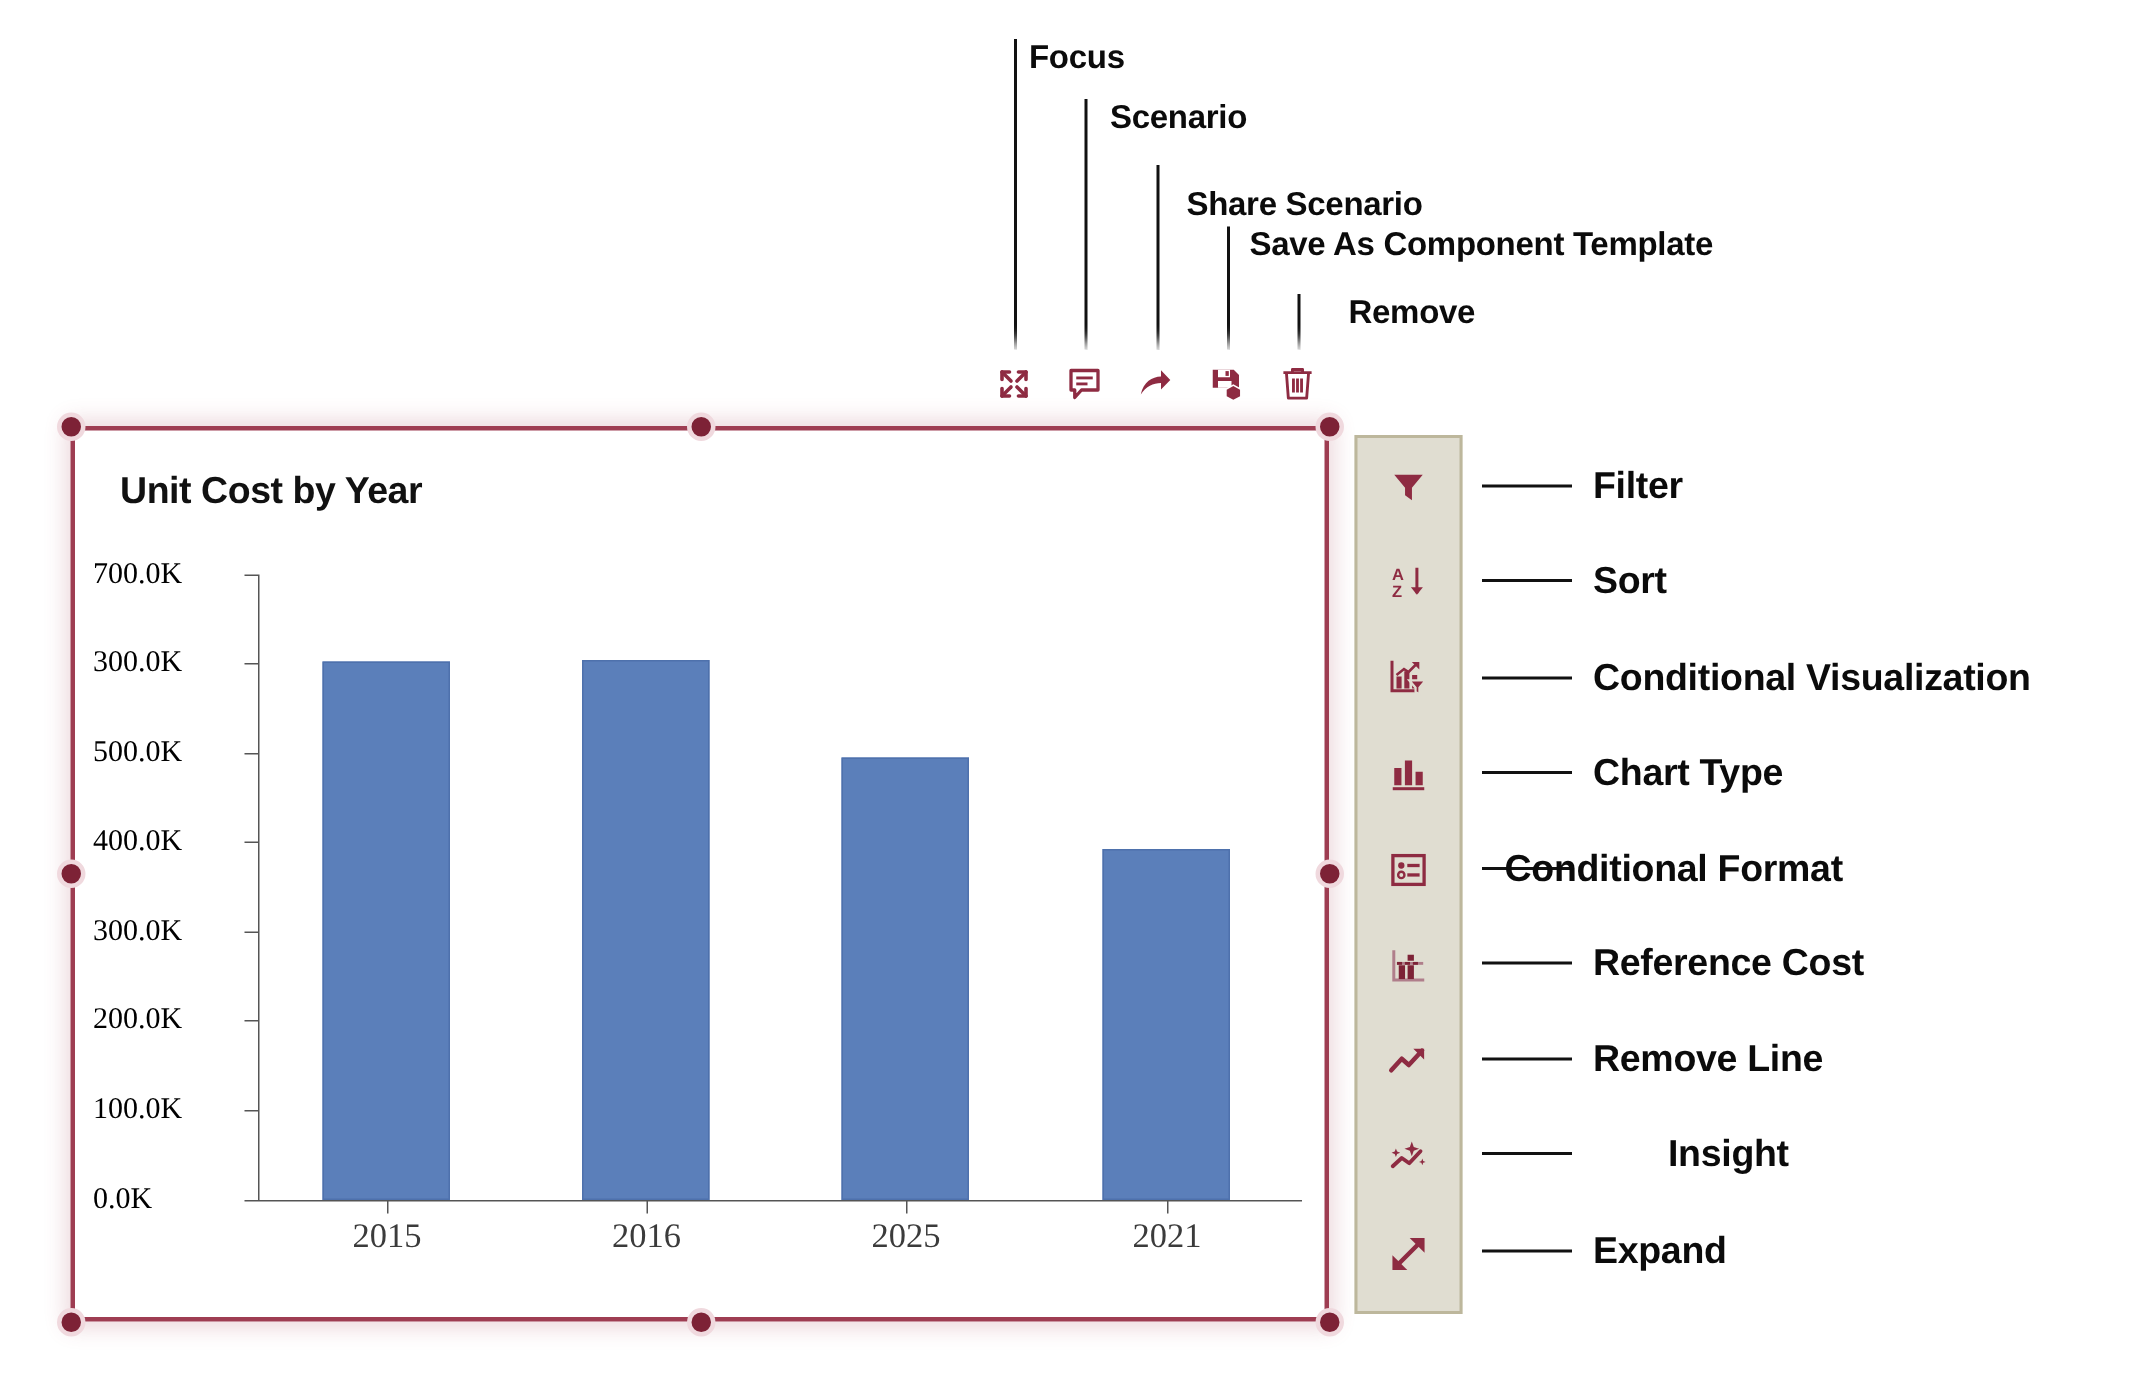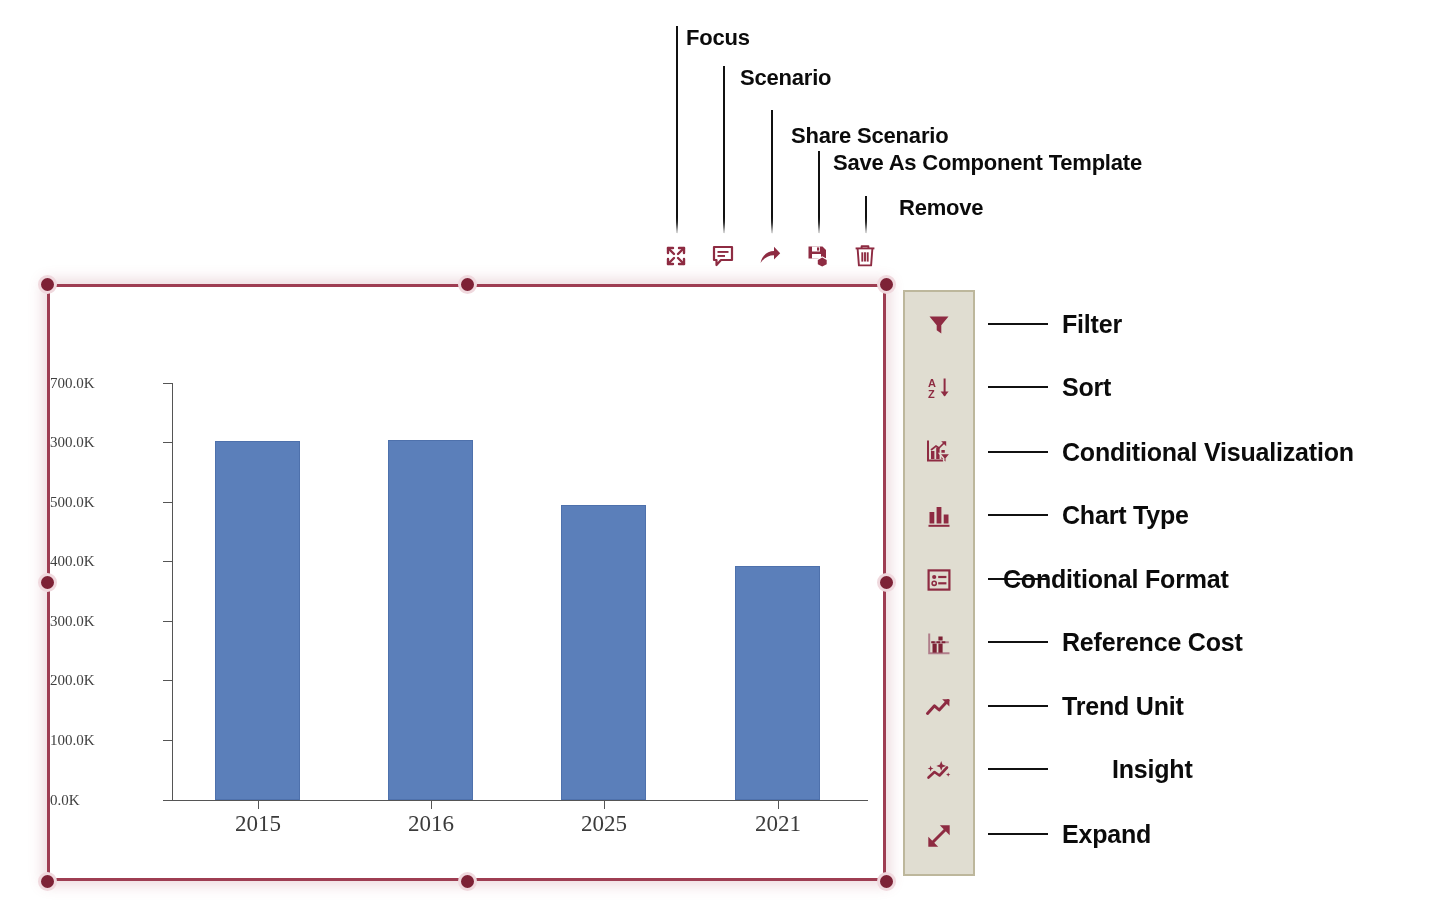--- a/index.html
+++ b/index.html
@@ -86,23 +86,24 @@
   }
   #plot {
     position: absolute;
     left: 0; top: 0; right: 0; bottom: 0;
   }
   .ytick-label {
     position: absolute;
     right: 0;
     transform: translateY(-50%);
     font-family: "Liberation Serif", serif;
-    font-size: 15px;
-    color: #404040;
+    font-size: 20px;
+    color: #000000;
     white-space: nowrap;
+    margin-left: 12px;
   }
   .ytick-mark {
     position: absolute;
     height: 0;
     width: 9px;
     border-top: 1.6px solid #555;
   }
   .xtick-label {
     position: absolute;
     transform: translateX(-50%);
@@ -239,20 +240,21 @@
         <path d="M9.3 8.3 V17.6"></path>
         <path d="M12 8.3 V17.6"></path>
         <path d="M14.7 8.3 V17.6"></path>
       </svg>
     </span>
   </div>
 </div>
 
 <div id="chart-widget">
 
+  <div id="chart-title">Unit Cost by Year</div>
 
   <div id="plot">
 
     <div id="y-axis-line" style="left:122px; top:96px; height:417px;"></div>
     <div id="x-axis-line" style="left:122px; top:513px; width:696px;"></div>
 
     <div class="ytick-mark" style="left:113px; top:96px;"></div>
     <div class="ytick-label" style="left:0px; width:108px; top:96px;">700.0K</div>
 
     <div class="ytick-mark" style="left:113px; top:155px;"></div>
@@ -422,20 +424,20 @@
   <div class="leader-h" style="left:988px; top:514px; width:60px;"></div>
   <div class="callout-label" style="left:1062px; top:501px;">Chart Type</div>
 
   <div class="leader-h" style="left:988px; top:578px; width:60px;"></div>
   <div class="callout-label" style="left:1003px; top:565px;">Conditional Format</div>
 
   <div class="leader-h" style="left:988px; top:641px; width:60px;"></div>
   <div class="callout-label" style="left:1062px; top:628px;">Reference Cost</div>
 
   <div class="leader-h" style="left:988px; top:705px; width:60px;"></div>
-  <div class="callout-label" style="left:1062px; top:692px;">Trend Unit</div>
+  <div class="callout-label" style="left:1062px; top:692px;">Remove Line</div>
 
   <div class="leader-h" style="left:988px; top:768px; width:60px;"></div>
   <div class="callout-label" style="left:1112px; top:755px;">Insight</div>
 
   <div class="leader-h" style="left:988px; top:833px; width:60px;"></div>
   <div class="callout-label" style="left:1062px; top:820px;">Expand</div>
 </div>
 
 </body></html>

